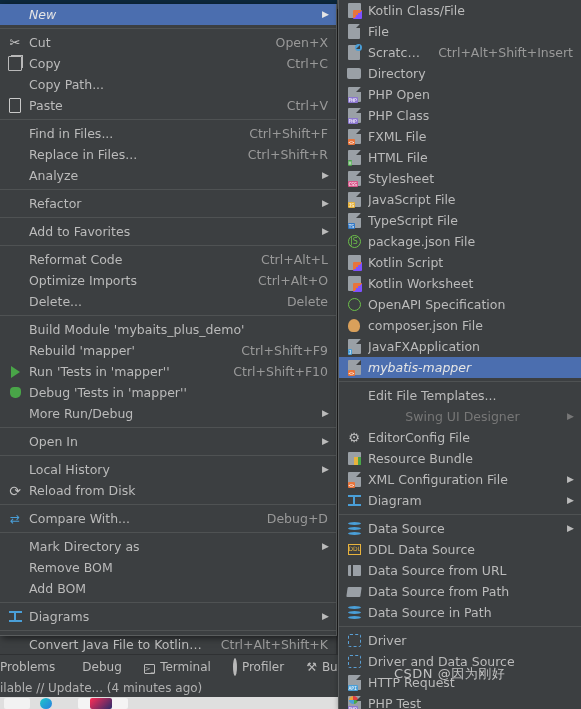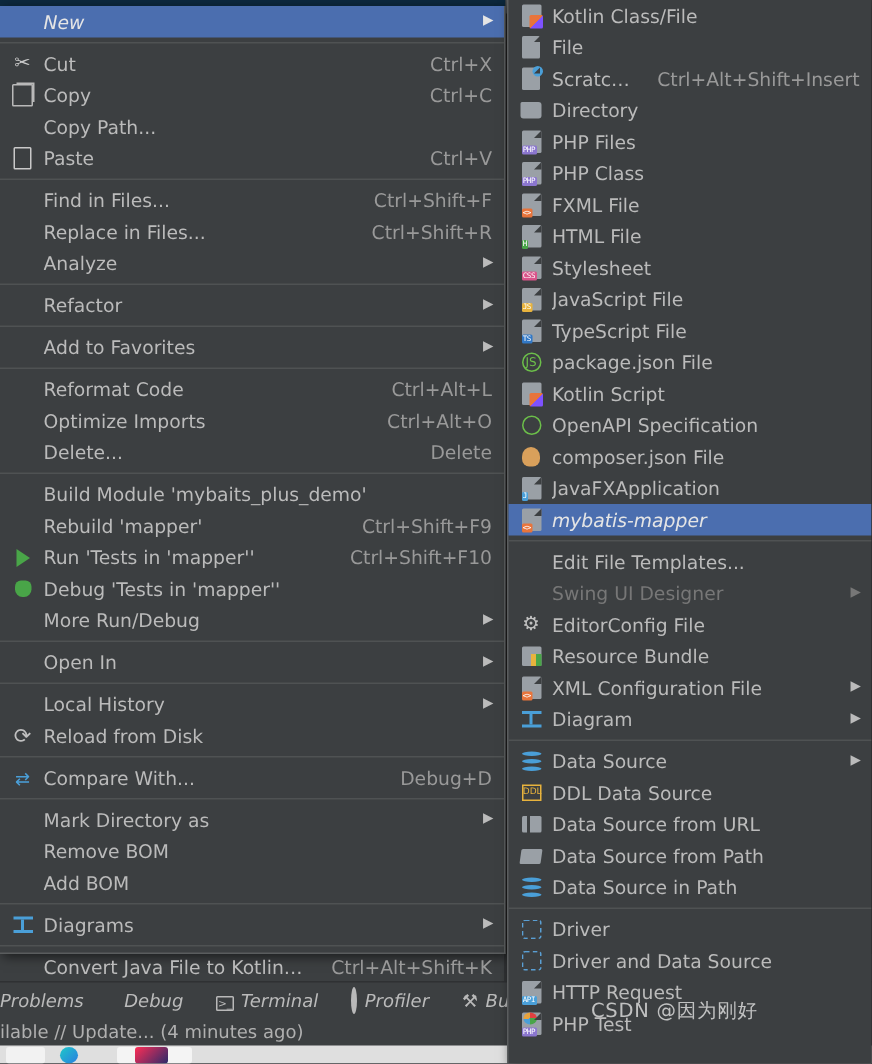--- a/index.html
+++ b/index.html
@@ -15,21 +15,21 @@
   #ide-tab-active{position:absolute;left:0;top:0;width:337px;height:9px;background:#0d293e;}
   #ide-tab-sep1{position:absolute;left:337px;top:0;width:3px;height:9px;background:#4e5254;}
   #ide-tab-sep2{position:absolute;left:426px;top:0;width:1px;height:9px;background:#555;}
   #ide-editor-bg{position:absolute;left:0;top:9px;width:581px;height:627px;background:#2b2b2b;}
 
   #toolwindow-gap{position:absolute;left:0;top:636px;width:581px;height:18px;background:#3c3f41;}
   #toolwindow-gap-dark{position:absolute;left:336px;top:636px;width:115px;height:18px;background:#313335;}
 
   #toolbar-bottom{position:absolute;left:0;top:654px;width:581px;height:24px;background:#3c3f41;
     border-top:1px solid #2f3133;display:flex;align-items:center;}
-  .tw-item{display:flex;align-items:flex-end;gap:5px;margin-right:22px;color:#bbbbbb;font-size:12px;white-space:nowrap;font-style:italic;}
+  .tw-item{display:flex;align-items:flex-end;gap:5px;margin-right:22px;color:#bbbbbb;font-size:12px;white-space:nowrap;}
   .tw-item:first-child{margin-left:0;}
   #statusbar{position:absolute;left:0;top:678px;width:581px;height:19px;background:#3c3f41;
     display:flex;align-items:center;color:#b0b0b0;font-size:12px;}
   #taskbar{position:absolute;left:0;top:697px;width:581px;height:12px;background:#dfdfdf;}
   .tb-app{position:absolute;top:1px;width:26px;height:11px;border-radius:2px;}
 
   
   .menu{
     position:absolute;background:#3c3f41;border:1px solid #5a5d5e;
     box-shadow:2px 2px 7px rgba(0,0,0,.55);
@@ -41,21 +41,21 @@
   .mi{
     position:relative;display:flex;align-items:center;height:21px;
     padding:0 6px 0 6px;box-sizing:border-box;white-space:nowrap;cursor:default;
   }
   .mi .ic{width:18px;min-width:18px;height:16px;display:flex;align-items:center;justify-content:center;margin-right:5px;}
   .mi .lbl{flex:1;color:#bbbbbb;font-size:12.5px;overflow:hidden;text-overflow:ellipsis;}
   .mi .acc{color:#999999;font-size:12.5px;margin-left:16px;padding-right:2px;}
   .mi .arr{margin-left:10px;width:8px;color:#bbbbbb;font-size:9px;line-height:1;}
   .mi.sel{background:#4b6eaf;}
   .mi.sel .lbl,.mi.sel .acc,.mi.sel .arr{color:#e5e5e5;font-style:italic;}
-  .mi.dis .lbl{color:#777777;}
+  .mi.dis .lbl{color:#777777;text-align:center;}
   .mi.dis .arr{color:#777777;}
   .sep{height:1px;background:#4f5253;margin:3px 0 3px 0;}
   .doc{width:12px;height:15px;background:#9aa0a6;border-radius:1px;position:relative;}
   .doc:after{content:"";position:absolute;right:0;top:0;border-width:0 0 4px 4px;border-style:solid;border-color:transparent transparent #3c3f41 transparent;}
   .fold{width:14px;height:11px;background:#9aa0a6;border-radius:1px 2px 2px 2px;}
   .badge{position:absolute;left:0;bottom:-1px;font-size:5px;line-height:6px;font-family:"DejaVu Sans Mono","Liberation Mono",monospace;
      padding:0 1px;border-radius:1px;color:#fff;letter-spacing:-.3px;}
   .filebase{width:13px;height:15px;background:#9aa0a6;position:relative;border-radius:1px;}
   .filebase:after{content:"";position:absolute;right:0;top:0;border-width:0 0 5px 5px;border-style:solid;border-color:transparent transparent #3c3f41 transparent;}
   .db{width:13px;height:13px;position:relative;}
@@ -120,21 +120,21 @@
       <span class="ic"></span>
       <span class="lbl">New</span>
       <span class="arr">▶</span>
     </div>
     <div class="sep"></div>
     <div class="mi">
       <span class="ic">
         <span style="font-size: 13px; color: rgb(201, 201, 201);">✂</span>
       </span>
       <span class="lbl">Cut</span>
-      <span class="acc">Ctrl+X</span>
+      <span class="acc">Open+X</span>
     </div>
     <div class="mi">
       <span class="ic">
         <span style="width: 12px; height: 13px; border: 1px solid rgb(185, 185, 185); border-radius: 1px; position: relative; box-shadow: rgb(185, 185, 185) 2px -2px 0px -1px;"></span>
       </span>
       <span class="lbl">Copy</span>
       <span class="acc">Ctrl+C</span>
     </div>
     <div class="mi">
       <span class="ic"></span>
@@ -306,21 +306,21 @@
         <span class="fold"></span>
       </span>
       <span class="lbl">Directory</span>
     </div>
     <div class="mi">
       <span class="ic">
         <span class="filebase">
           <span class="badge" style="background: rgb(139, 118, 207);">PHP</span>
         </span>
       </span>
-      <span class="lbl">PHP Files</span>
+      <span class="lbl">PHP Open</span>
     </div>
     <div class="mi">
       <span class="ic">
         <span class="filebase">
           <span class="badge" style="background: rgb(139, 118, 207);">PHP</span>
         </span>
       </span>
       <span class="lbl">PHP Class</span>
     </div>
     <div class="mi">
@@ -369,20 +369,28 @@
       </span>
       <span class="lbl">package.json File</span>
     </div>
     <div class="mi">
       <span class="ic">
         <span style="width: 13px; height: 15px; background: rgb(154, 160, 166); border-radius: 1px; position: relative;">
           <span style="position: absolute; right: -1px; bottom: -1px; width: 9px; height: 9px; background: linear-gradient(135deg, rgb(232, 116, 59) 0px, rgb(232, 116, 59) 50%, rgb(127, 82, 255) 50%, rgb(127, 82, 255) 100%); border-radius: 1px;"></span>
         </span>
       </span>
       <span class="lbl">Kotlin Script</span>
+    </div>
+    <div class="mi">
+      <span class="ic">
+        <span style="width: 13px; height: 15px; background: rgb(154, 160, 166); border-radius: 1px; position: relative;">
+          <span style="position: absolute; right: -1px; bottom: -1px; width: 9px; height: 9px; background: linear-gradient(135deg, rgb(232, 116, 59) 0px, rgb(232, 116, 59) 50%, rgb(127, 82, 255) 50%, rgb(127, 82, 255) 100%); border-radius: 1px;"></span>
+        </span>
+      </span>
+      <span class="lbl">Kotlin Worksheet</span>
     </div>
     <div class="mi">
       <span class="ic">
         <span style="width: 13px; height: 13px; border: 1.5px solid rgb(108, 191, 74); border-radius: 50%; box-sizing: border-box;"></span>
       </span>
       <span class="lbl">OpenAPI Specification</span>
     </div>
     <div class="mi">
       <span class="ic">
         <span style="width: 12px; height: 13px; background: rgb(217, 160, 91); border-radius: 50% 50% 40% 40%;"></span>

